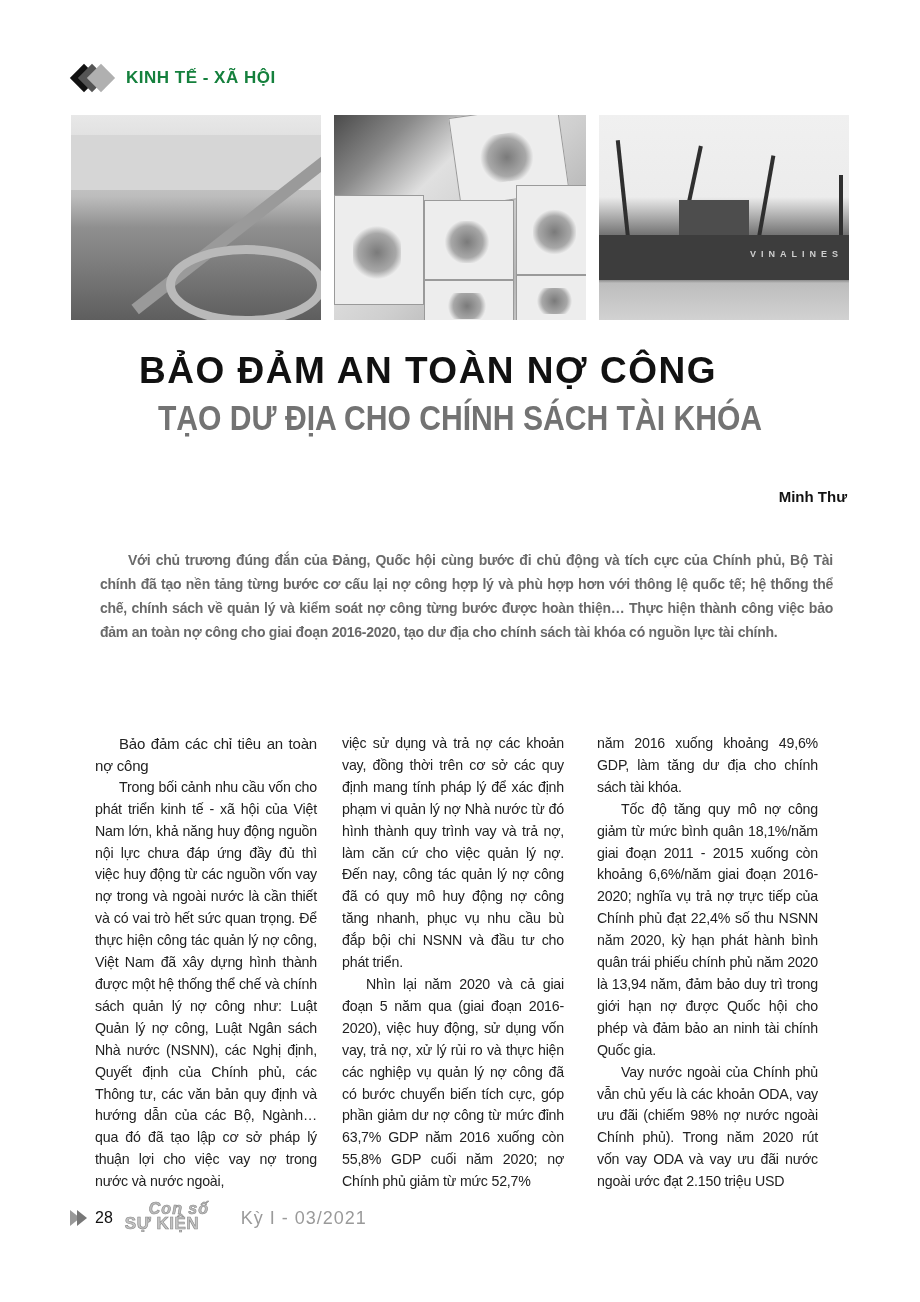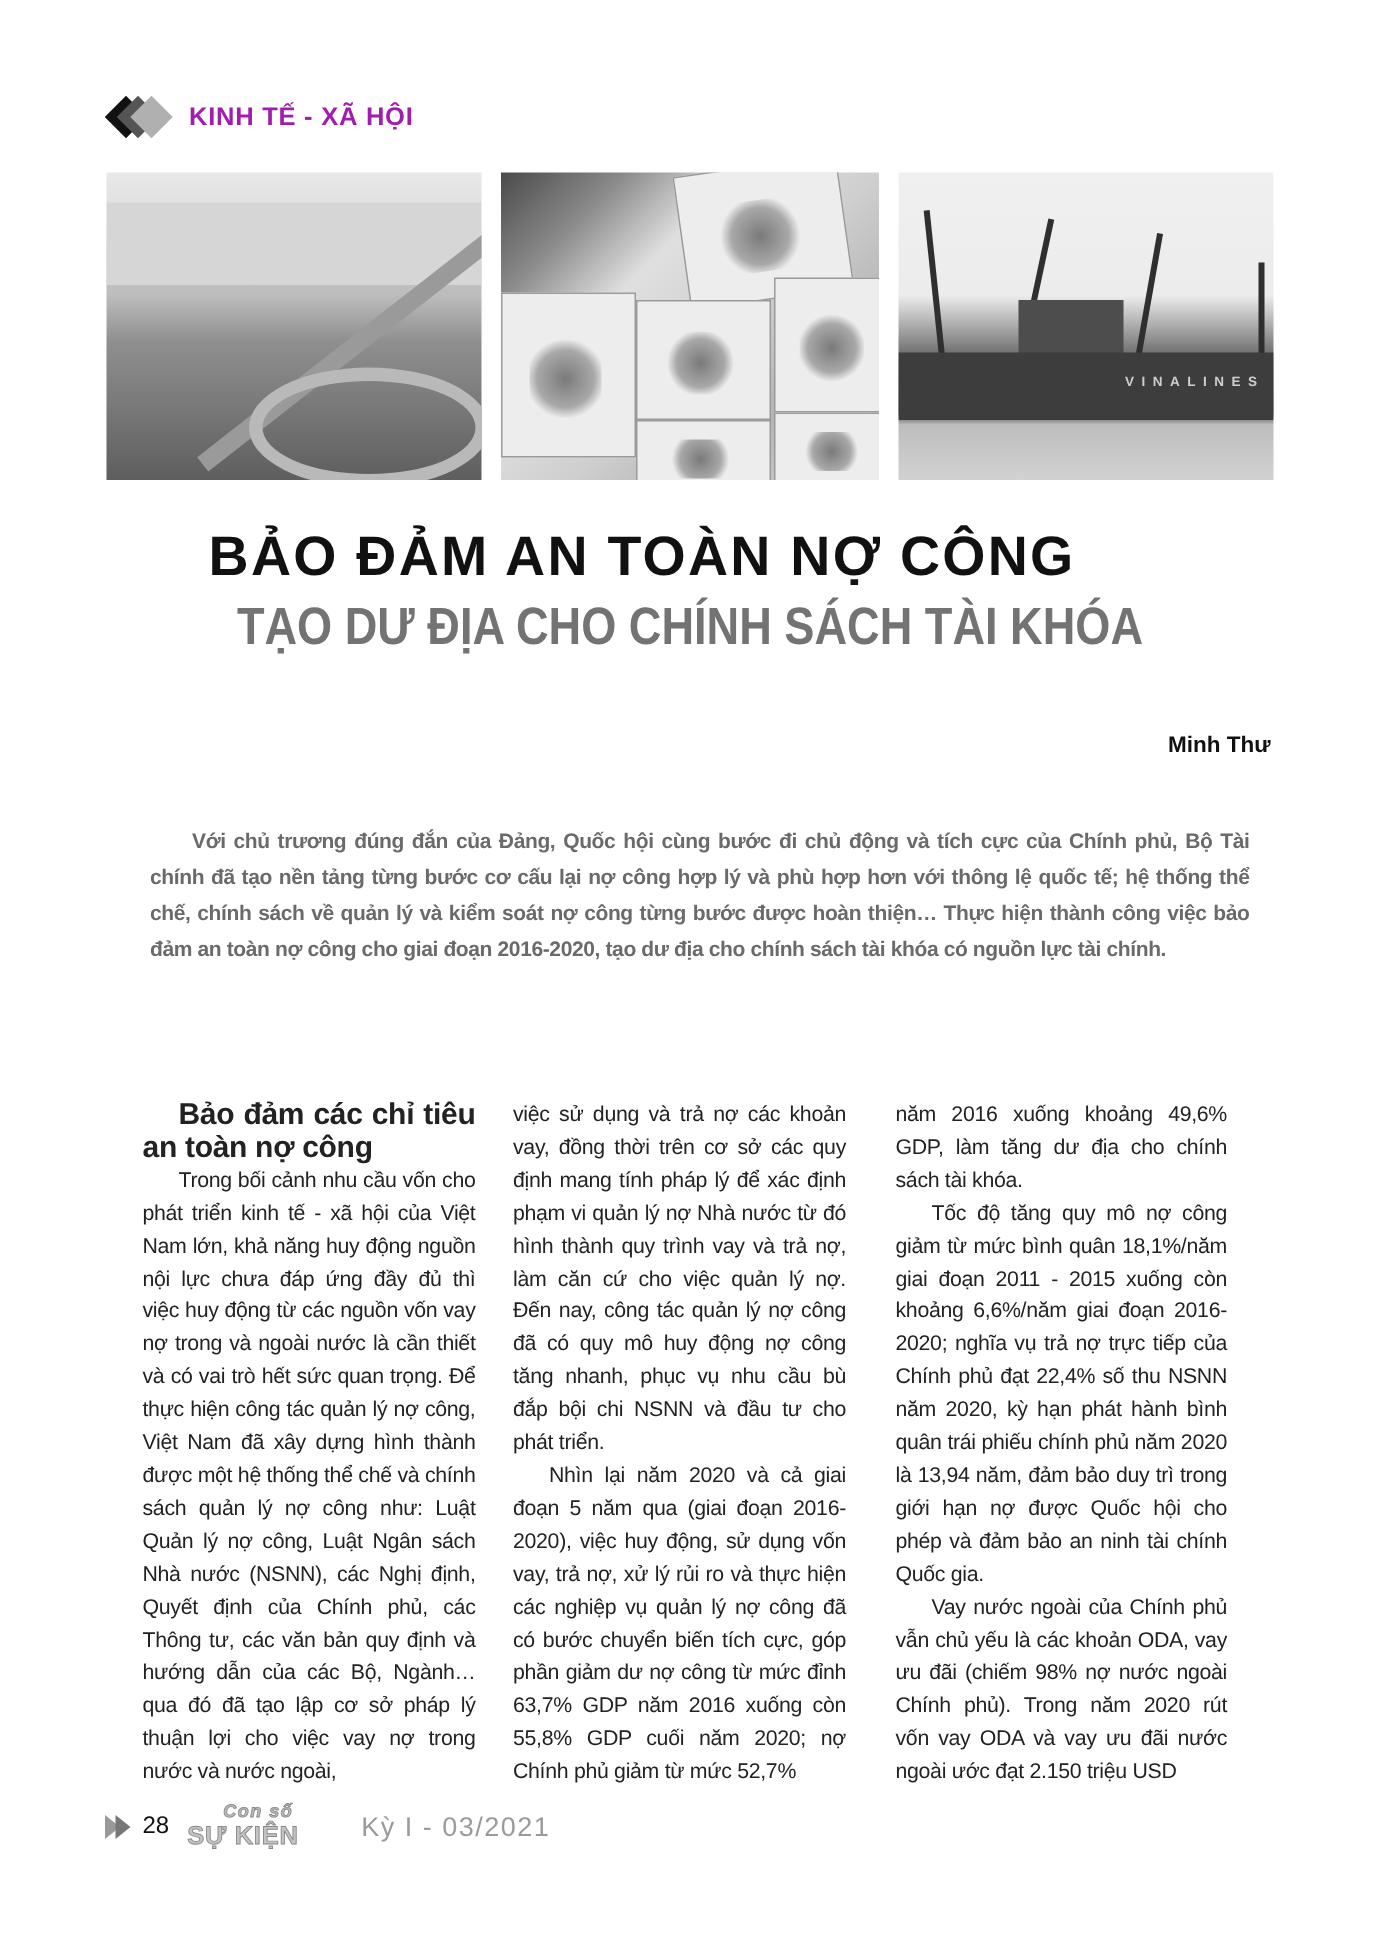--- a/index.html
+++ b/index.html
@@ -6,21 +6,21 @@
   body {
     width: 920px; height: 1302px; background: #ffffff; position: relative;
     font-family: "Liberation Sans", "DejaVu Sans", sans-serif; color: #1a1a1a; overflow: hidden;
   }
   .section-header { position: absolute; left: 70px; top: 62px; height: 32px; display: flex; align-items: center; }
   .diamonds { position: relative; width: 48px; height: 28px; }
   .diamonds span { position: absolute; width: 20px; height: 20px; transform: rotate(45deg); top: 4px; }
   .diamonds .d1 { left: 4px; background: #111; }
   .diamonds .d2 { left: 12px; background: #555; }
   .diamonds .d3 { left: 21px; background: #b0b0b0; }
-  .section-title { margin-left: 8px; font-weight: bold; font-size: 17px; color: #a21caf; letter-spacing: 0.5px; }
+  .section-title { margin-left: 8px; font-weight: bold; font-size: 17px; color: #15803d; letter-spacing: 0.5px; }
 
   .photos { position: absolute; left: 71px; top: 115px; width: 778px; height: 205px; display: flex; gap: 13px; }
   .photo { position: relative; height: 205px; overflow: hidden; }
   .photo.p1 { width: 257px; background: linear-gradient(180deg, #e8e8e8 0%, #dcdcdc 18%, #c9c9c9 28%, #bcbcbc 40%, #8f8f8f 55%, #7a7a7a 75%, #5e5e5e 100%); }
   .photo.p2 { width: 258px; background: linear-gradient(135deg, #4a4a4a 0%, #8a8a8a 18%, #e0e0e0 35%, #cfcfcf 55%, #b5b5b5 75%, #d8d8d8 100%); }
   .photo.p3 { width: 257px; background: linear-gradient(180deg, #f0f0f0 0%, #ececec 40%, #5c5c5c 62%, #3a3a3a 78%, #bdbdbd 82%, #d2d2d2 100%); }
   .bridge-deck { position: absolute; left: 0; top: 15px; width: 270px; height: 12px; background: #9a9a9a; transform-origin: left top; transform: rotate(-38deg) translate(-60px, 175px); }
   .bridge-loop { position: absolute; left: 95px; top: 130px; width: 160px; height: 80px; border: 9px solid #b9b9b9; border-radius: 50%; }
   .water-band { position: absolute; left: 0; top: 20px; width: 100%; height: 55px; background: #d6d6d6; }
   .bill { position: absolute; background: #ededed; border: 1px solid #9a9a9a; }
@@ -37,28 +37,28 @@
   .lead { position: absolute; left: 100px; top: 548px; width: 733px; font-size: 14px; line-height: 24px; color: #6a6a6a; font-weight: bold; text-align: justify; letter-spacing: -0.25px; }
   .lead p { text-indent: 28px; }
 
   .columns { position: absolute; top: 733px; left: 95px; display: flex; }
   .col { position: absolute; top: 0; width: 222px; font-size: 14.2px; line-height: 21.9px; color: #222; text-align: justify; letter-spacing: -0.2px; }
   .col.c1 { left: 0; }
   .col.c2 { left: 247px; }
   .col.c3 { left: 502px; width: 221px; }
   .col p { text-indent: 24px; }
   .col p.cont { text-indent: 0; }
-  .col h3 { font-size: 20px; font-weight: bold; text-indent: 24px; line-height: 21.9px; }
+  .col h3 { font-size: 15px; font-weight: normal; text-indent: 24px; line-height: 21.9px; }
 
   .footer { position: absolute; left: 70px; top: 1202px; height: 32px; display: flex; align-items: center; }
   .footer-arrow { width: 0; height: 0; border-top: 8px solid transparent; border-bottom: 8px solid transparent; border-left: 10px solid #999; margin-right: 0; }
   .footer-arrow.a2 { border-left-color: #777; margin-left: -3px; }
   .page-num { font-weight: normal; font-size: 16px; color: #111; margin-left: 8px; }
   .mag-logo { margin-left: 12px; position: relative; width: 112px; height: 32px; }
-  .mag-logo .top { position: absolute; left: 24px; top: -2px; font-size: 12px; font-weight: bold; color: #bdbdbd; font-style: italic; letter-spacing: 1px; -webkit-text-stroke: 0.6px #888; }
+  .mag-logo .top { position: absolute; left: 24px; top: -2px; font-size: 16px; font-weight: bold; color: #bdbdbd; font-style: italic; letter-spacing: 1px; -webkit-text-stroke: 0.6px #888; }
   .mag-logo .bot { position: absolute; left: 0; top: 12px; font-size: 17px; font-weight: bold; color: #c4c4c4; letter-spacing: 0.5px; -webkit-text-stroke: 0.6px #888; }
   .issue { font-size: 18px; color: #9a9a9a; margin-left: 4px; letter-spacing: 1px; }
 </style>
 </head>
 <body>
 
 <div class="section-header">
   <div class="diamonds">
     <span class="d1"></span>
       <span class="d2"></span>

